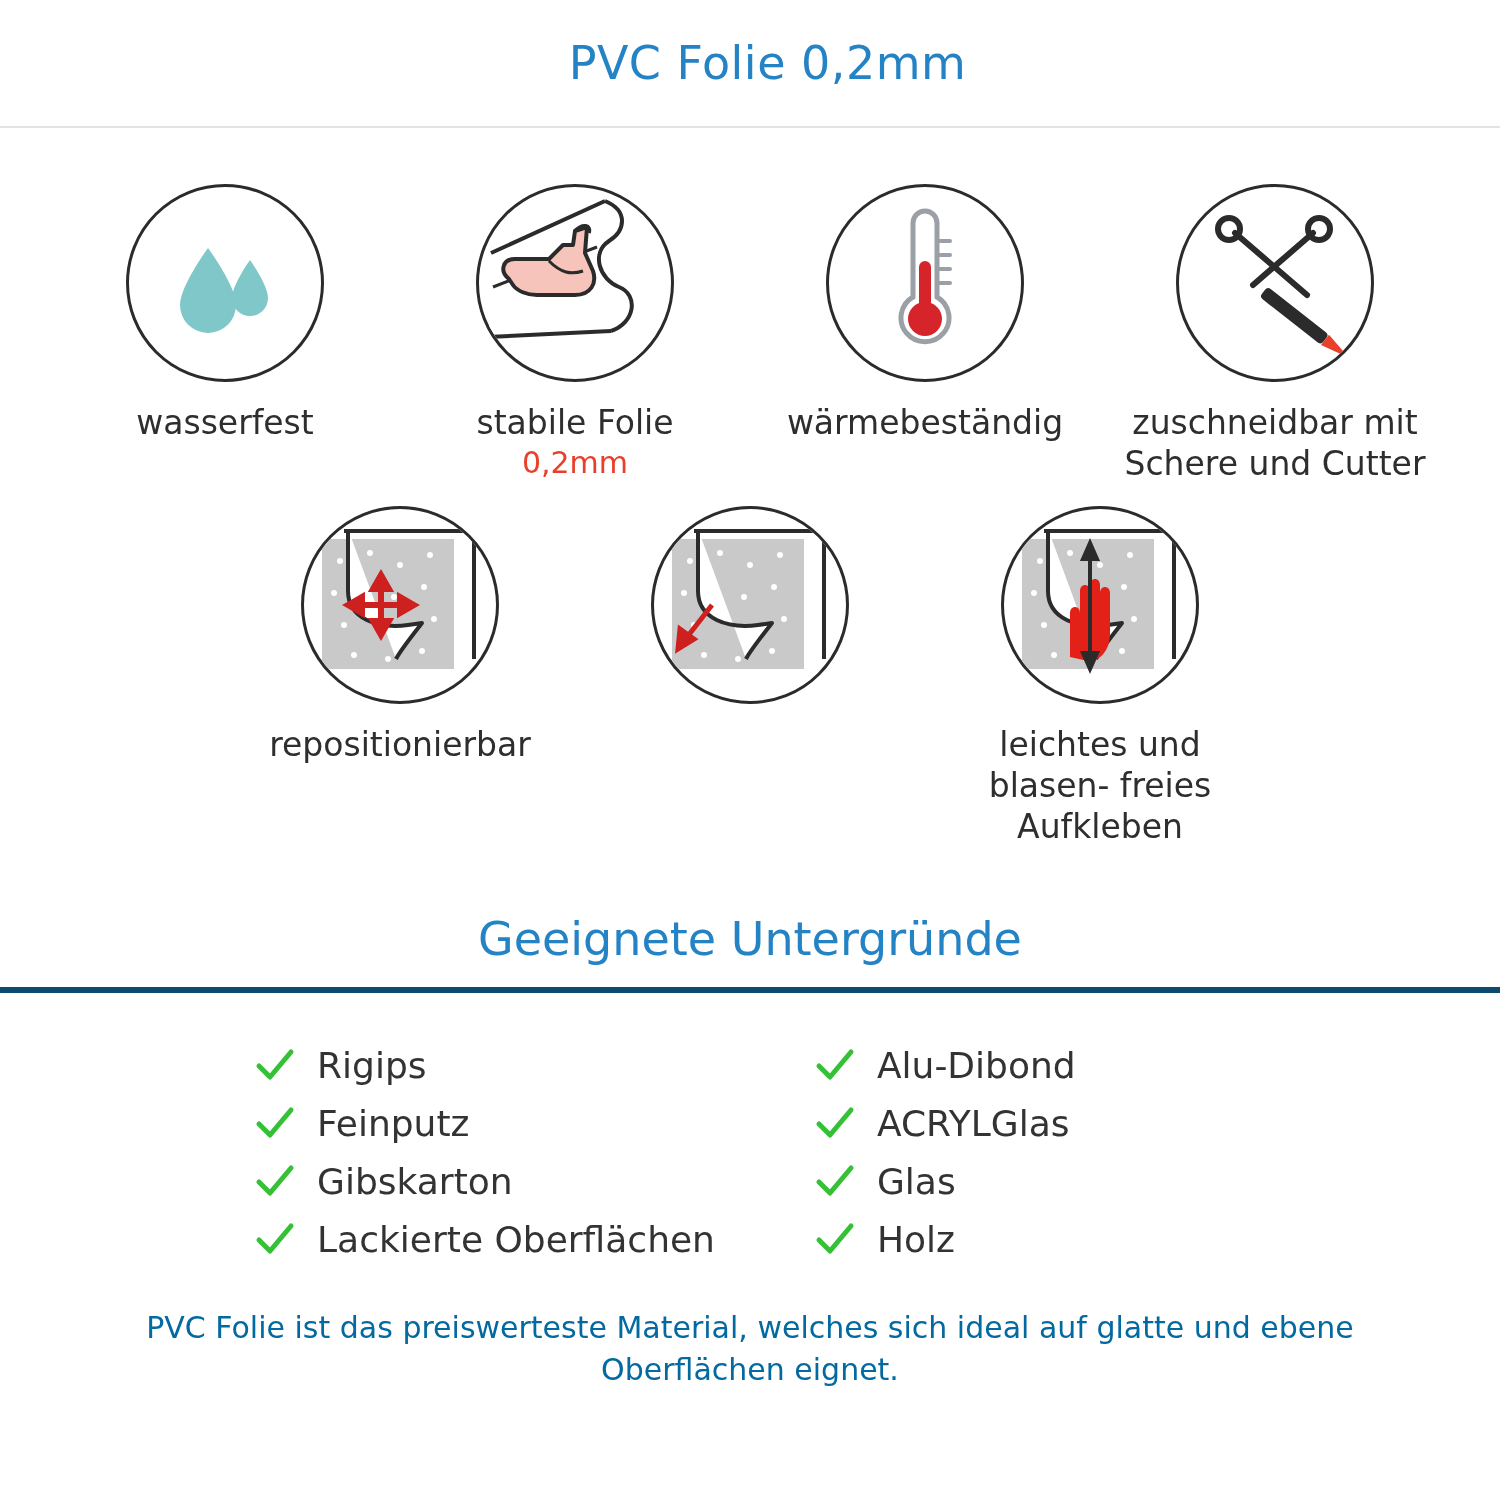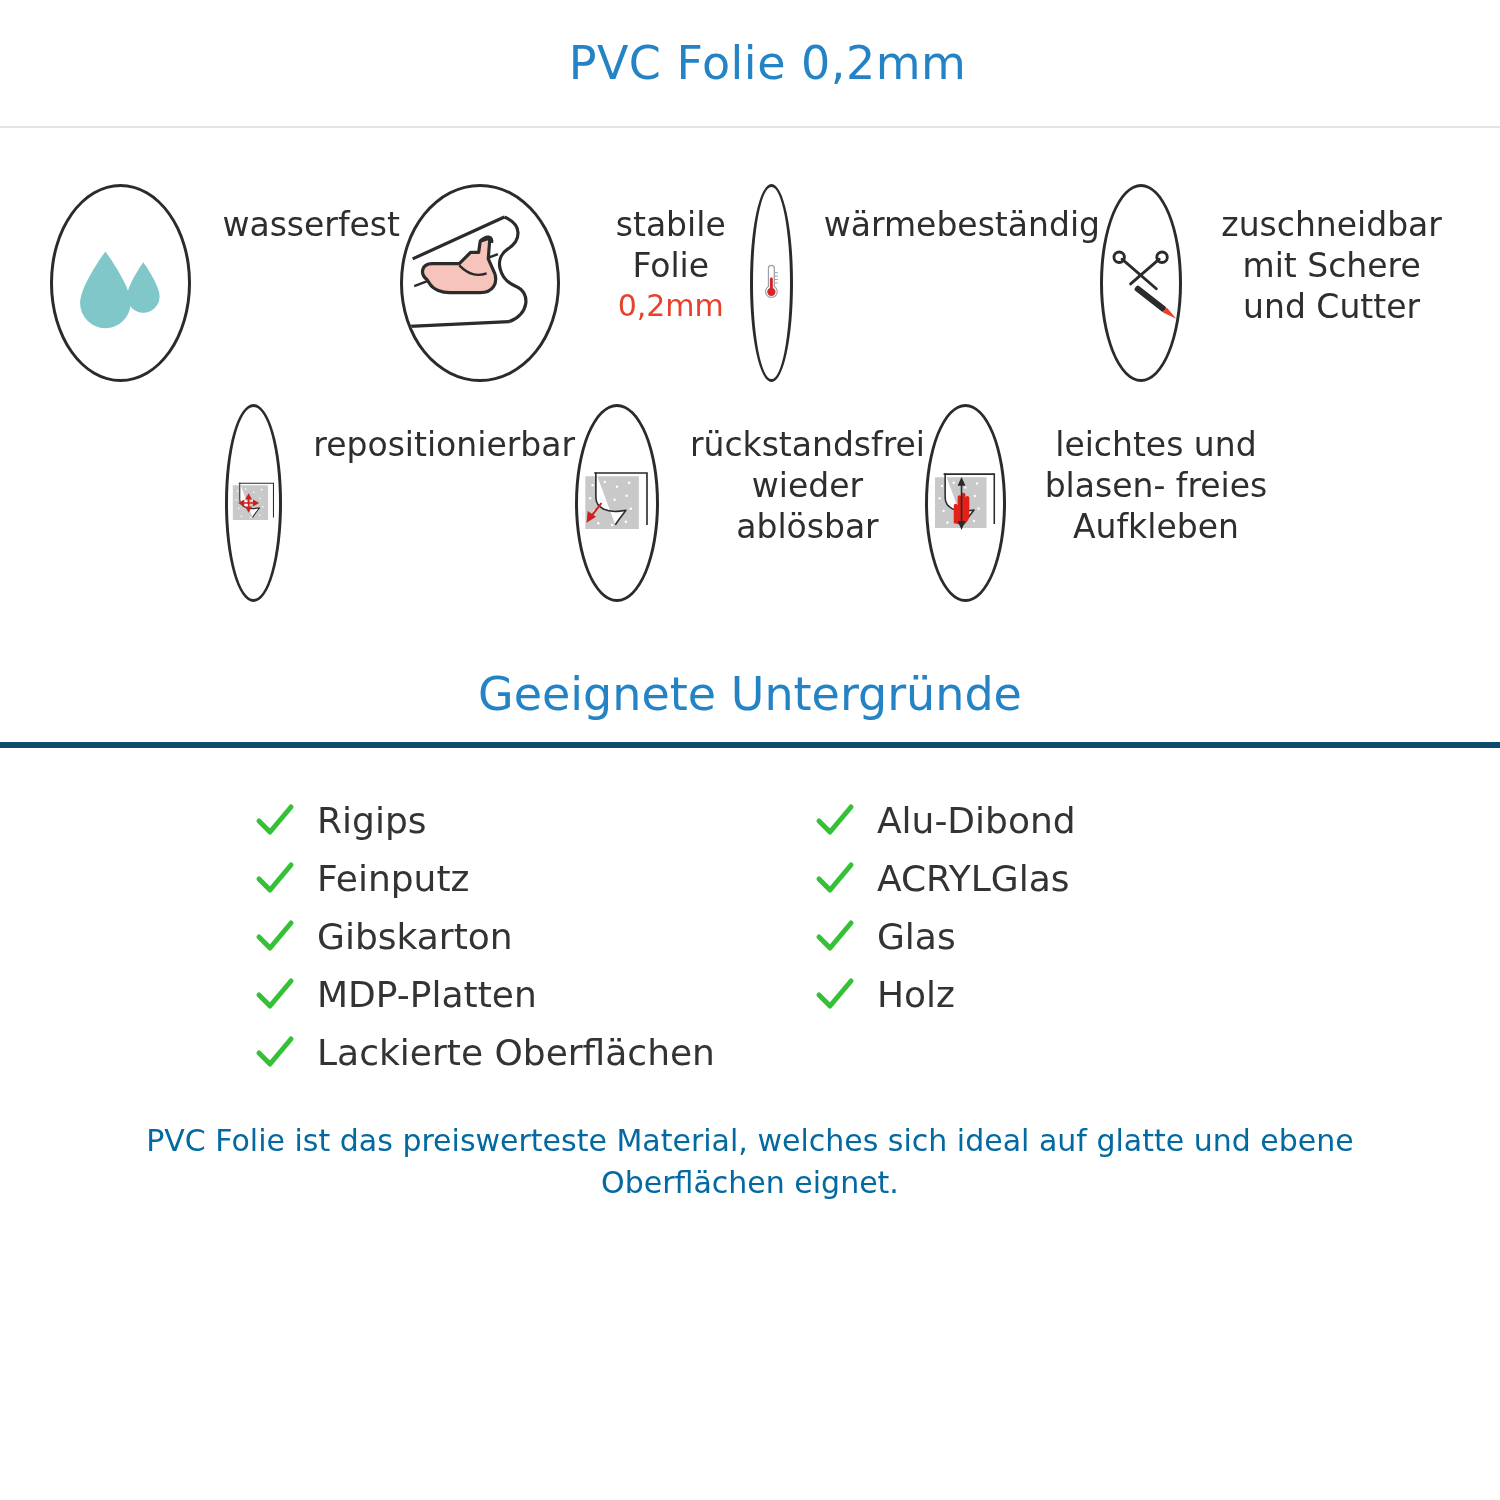--- a/index.html
+++ b/index.html
@@ -28,23 +28,22 @@
   }
 
   
   .features{padding-top:56px;}
   .row{display:flex;justify-content:center;align-items:flex-start;}
   .row1 .feature{width:350px;}
   .row2{margin-top:22px;}
   .row2 .feature{width:350px;}
 
   .feature{
-    display:flex;flex-direction:row;align-items:flex-start;
+    display:flex;flex-direction:column;align-items:center;
     text-align:center;
-    gap:31px;
   }
   .circle{
     width:192px;height:192px;border-radius:50%;
     border:3px solid #2b2b2b;
     background:#fff;
     position:relative;
     overflow:hidden;
     display:flex;align-items:center;justify-content:center;
   }
   .caption{
@@ -242,23 +241,20 @@
                 <circle cx="118" cy="142" r="3"></circle>
             </g>
             <path d="M40 22 L170 22 L170 150" fill="none" stroke="#2b2b2b" stroke-width="4"></path>
             <path d="M44 20 L44 82 C44 110 74 120 104 116 L118 114 C104 132 96 142 92 150" fill="#ffffff" stroke="#2b2b2b" stroke-width="4" stroke-linejoin="round"></path>
             <g stroke="#cf2020" stroke-width="5" fill="#cf2020">
               <line x1="58" y1="96" x2="30" y2="132"></line>
               <polygon points="24,140 26,120 40,130"></polygon>
             </g>
           </svg>
         </div>
-        <div class="caption">
-          <span>rückstandsfrei wieder ablösbar</span>
-        </div>
       </div>
 
       <div class="feature">
         <div class="circle">
           <svg width="192" height="192" viewBox="0 0 192 192">
             <path d="M18 30 L150 30 L150 160 L18 160 Z" fill="#c9c9c9"></path>
             <g fill="#ffffff">
               <circle cx="36" cy="52" r="3"></circle>
                 <circle cx="66" cy="44" r="3"></circle>
                 <circle cx="96" cy="56" r="3"></circle>
@@ -311,26 +307,20 @@
       <div class="li">
         <svg class="check" viewBox="0 0 40 40">
             <path d="M4 20 L15 31 L36 6" fill="none" stroke="#35c135" stroke-width="5" stroke-linecap="round" stroke-linejoin="round"></path>
           </svg>
         <span class="li-label">Gibskarton</span>
       </div>
       <div class="li">
         <svg class="check" viewBox="0 0 40 40">
             <path d="M4 20 L15 31 L36 6" fill="none" stroke="#35c135" stroke-width="5" stroke-linecap="round" stroke-linejoin="round"></path>
           </svg>
-        <span class="li-label">MDP-Platten</span>
-      </div>
-      <div class="li">
-        <svg class="check" viewBox="0 0 40 40">
-            <path d="M4 20 L15 31 L36 6" fill="none" stroke="#35c135" stroke-width="5" stroke-linecap="round" stroke-linejoin="round"></path>
-          </svg>
         <span class="li-label">Lackierte Oberflächen</span>
       </div>
     </div>
 
     <div class="list-col">
       <div class="li">
         <svg class="check" viewBox="0 0 40 40">
             <path d="M4 20 L15 31 L36 6" fill="none" stroke="#35c135" stroke-width="5" stroke-linecap="round" stroke-linejoin="round"></path>
           </svg>
         <span class="li-label">Alu-Dibond</span>

